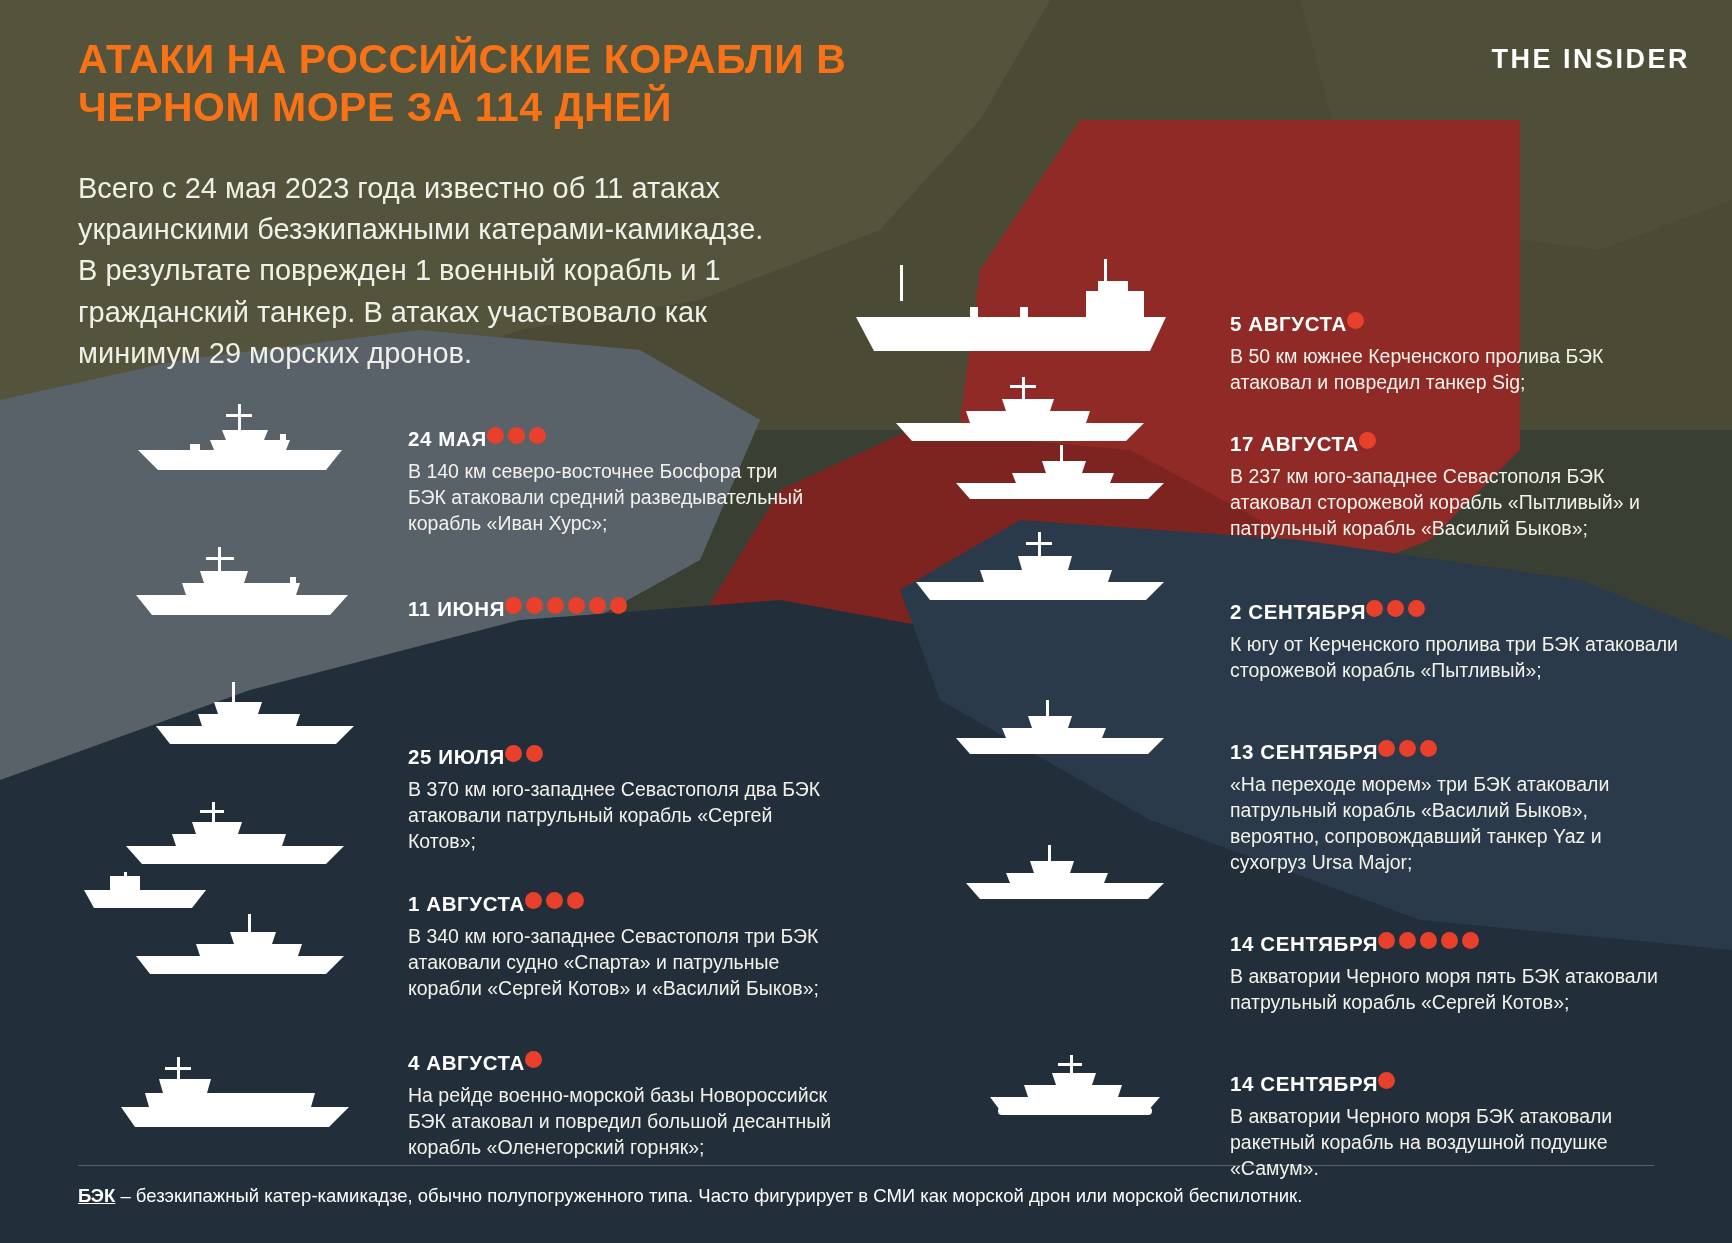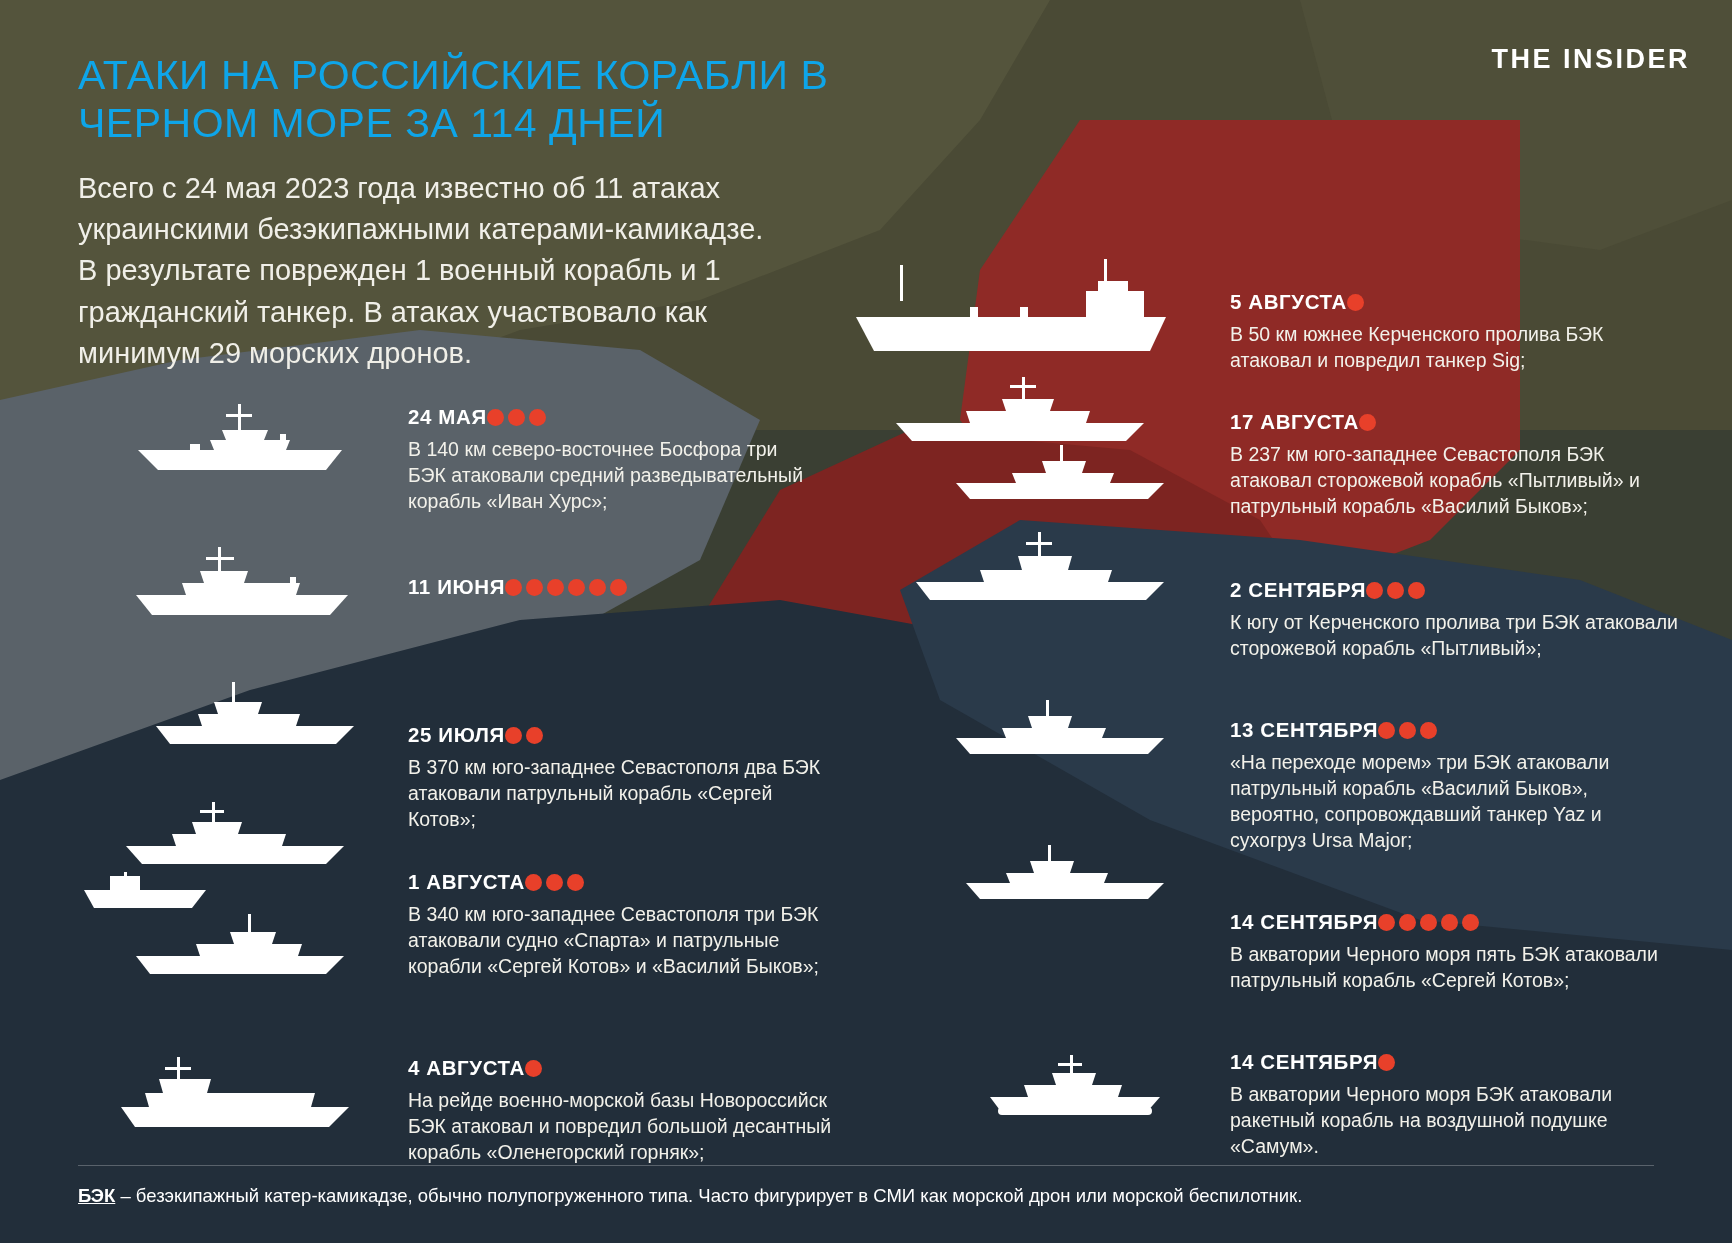--- a/index.html
+++ b/index.html
@@ -61,31 +61,31 @@
   }
 
   
   .content{position:relative;z-index:5;}
 
   .brand{
     position:absolute;right:42px;top:44px;
     color:#ffffff;font-size:27px;font-weight:bold;letter-spacing:2.5px;
   }
   .title{
-    position:absolute;left:78px;top:52px;width:900px;
-    color:#0ea5e9;font-size:41px;font-weight:normal;line-height:1.16;
+    position:absolute;left:78px;top:36px;width:900px;
+    color:#f97316;font-size:41px;font-weight:bold;line-height:1.16;
     letter-spacing:0.5px;text-transform:uppercase;
   }
   .intro{
     position:absolute;left:78px;top:168px;width:690px;
     color:#f0efe8;font-size:29px;line-height:1.42;
   }
 
   .event{position:absolute;width:430px;}
-  .event .date-row{display:flex;align-items:center;margin-bottom:7px;}
+  .event .date-row{display:flex;align-items:flex-start;margin-bottom:7px;margin-top:22px;}
   .event .date{
     color:#ffffff;font-size:20.5px;font-weight:bold;letter-spacing:0.6px;
     text-transform:uppercase;white-space:nowrap;
   }
   .dots{display:flex;gap:4px;align-items:center;}
   .dot{width:17px;height:17px;border-radius:50%;background:#e8402a;display:inline-block;}
   .event .desc{color:#f2f1ea;font-size:19.5px;line-height:1.34;}
 
   
   .ship{position:absolute;}
@@ -332,21 +332,21 @@
         <span class="date">1 АВГУСТА</span>
         <span class="dots">
           <i class="dot" style="background: rgb(232, 64, 42);"></i>
             <i class="dot" style="background: rgb(232, 64, 42);"></i>
             <i class="dot" style="background: rgb(232, 64, 42);"></i>
         </span>
       </div>
       <div class="desc">В 340 км юго-западнее Севастополя три БЭК атаковали судно «Спарта» и патрульные корабли «Сергей Котов» и «Василий Быков»;</div>
     </div>
 
-    <div class="event" style="left:408px;top:1056px;width:440px;">
+    <div class="event" style="left:408px;top:1029px;width:440px;">
       <div class="date-row">
         <span class="date">4 АВГУСТА</span>
         <span class="dots">
           <i class="dot" style="background: rgb(232, 64, 42);"></i>
         </span>
       </div>
       <div class="desc">На рейде военно-морской базы Новороссийск БЭК атаковал и повредил большой десантный корабль «Оленегорский горняк»;</div>
     </div>
 
     <div class="event" style="left:1230px;top:290px;width:440px;">

